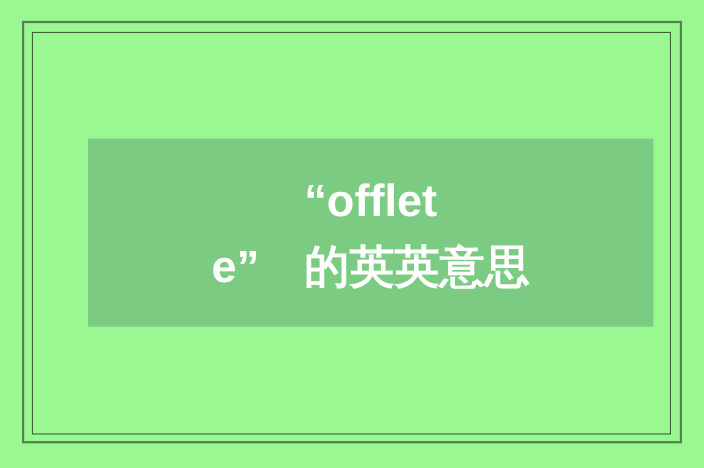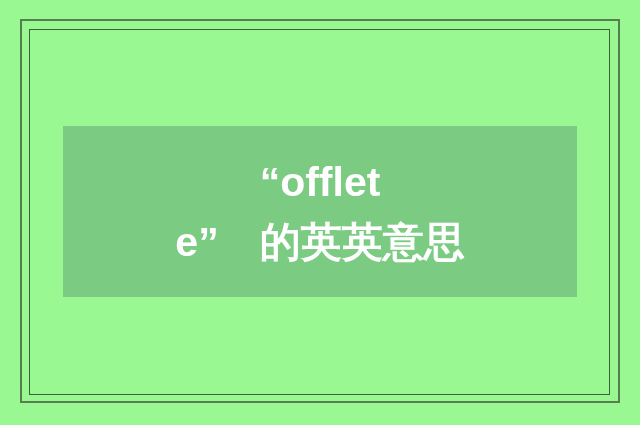--- a/index.html
+++ b/index.html
@@ -42,21 +42,21 @@
     width: 581px;
     height: 366px;
     border: 1px solid #3d6139;
     box-sizing: border-box;
     pointer-events: none;
   }
 
   
   #title-banner {
     position: absolute;
-    left: 63px;
+    left: 80px;
     top: 126px;
     width: 514px;
     height: 171px;
     background: #7bcb83;
     display: flex;
     align-items: center;
     justify-content: center;
     box-sizing: border-box;
   }
 

